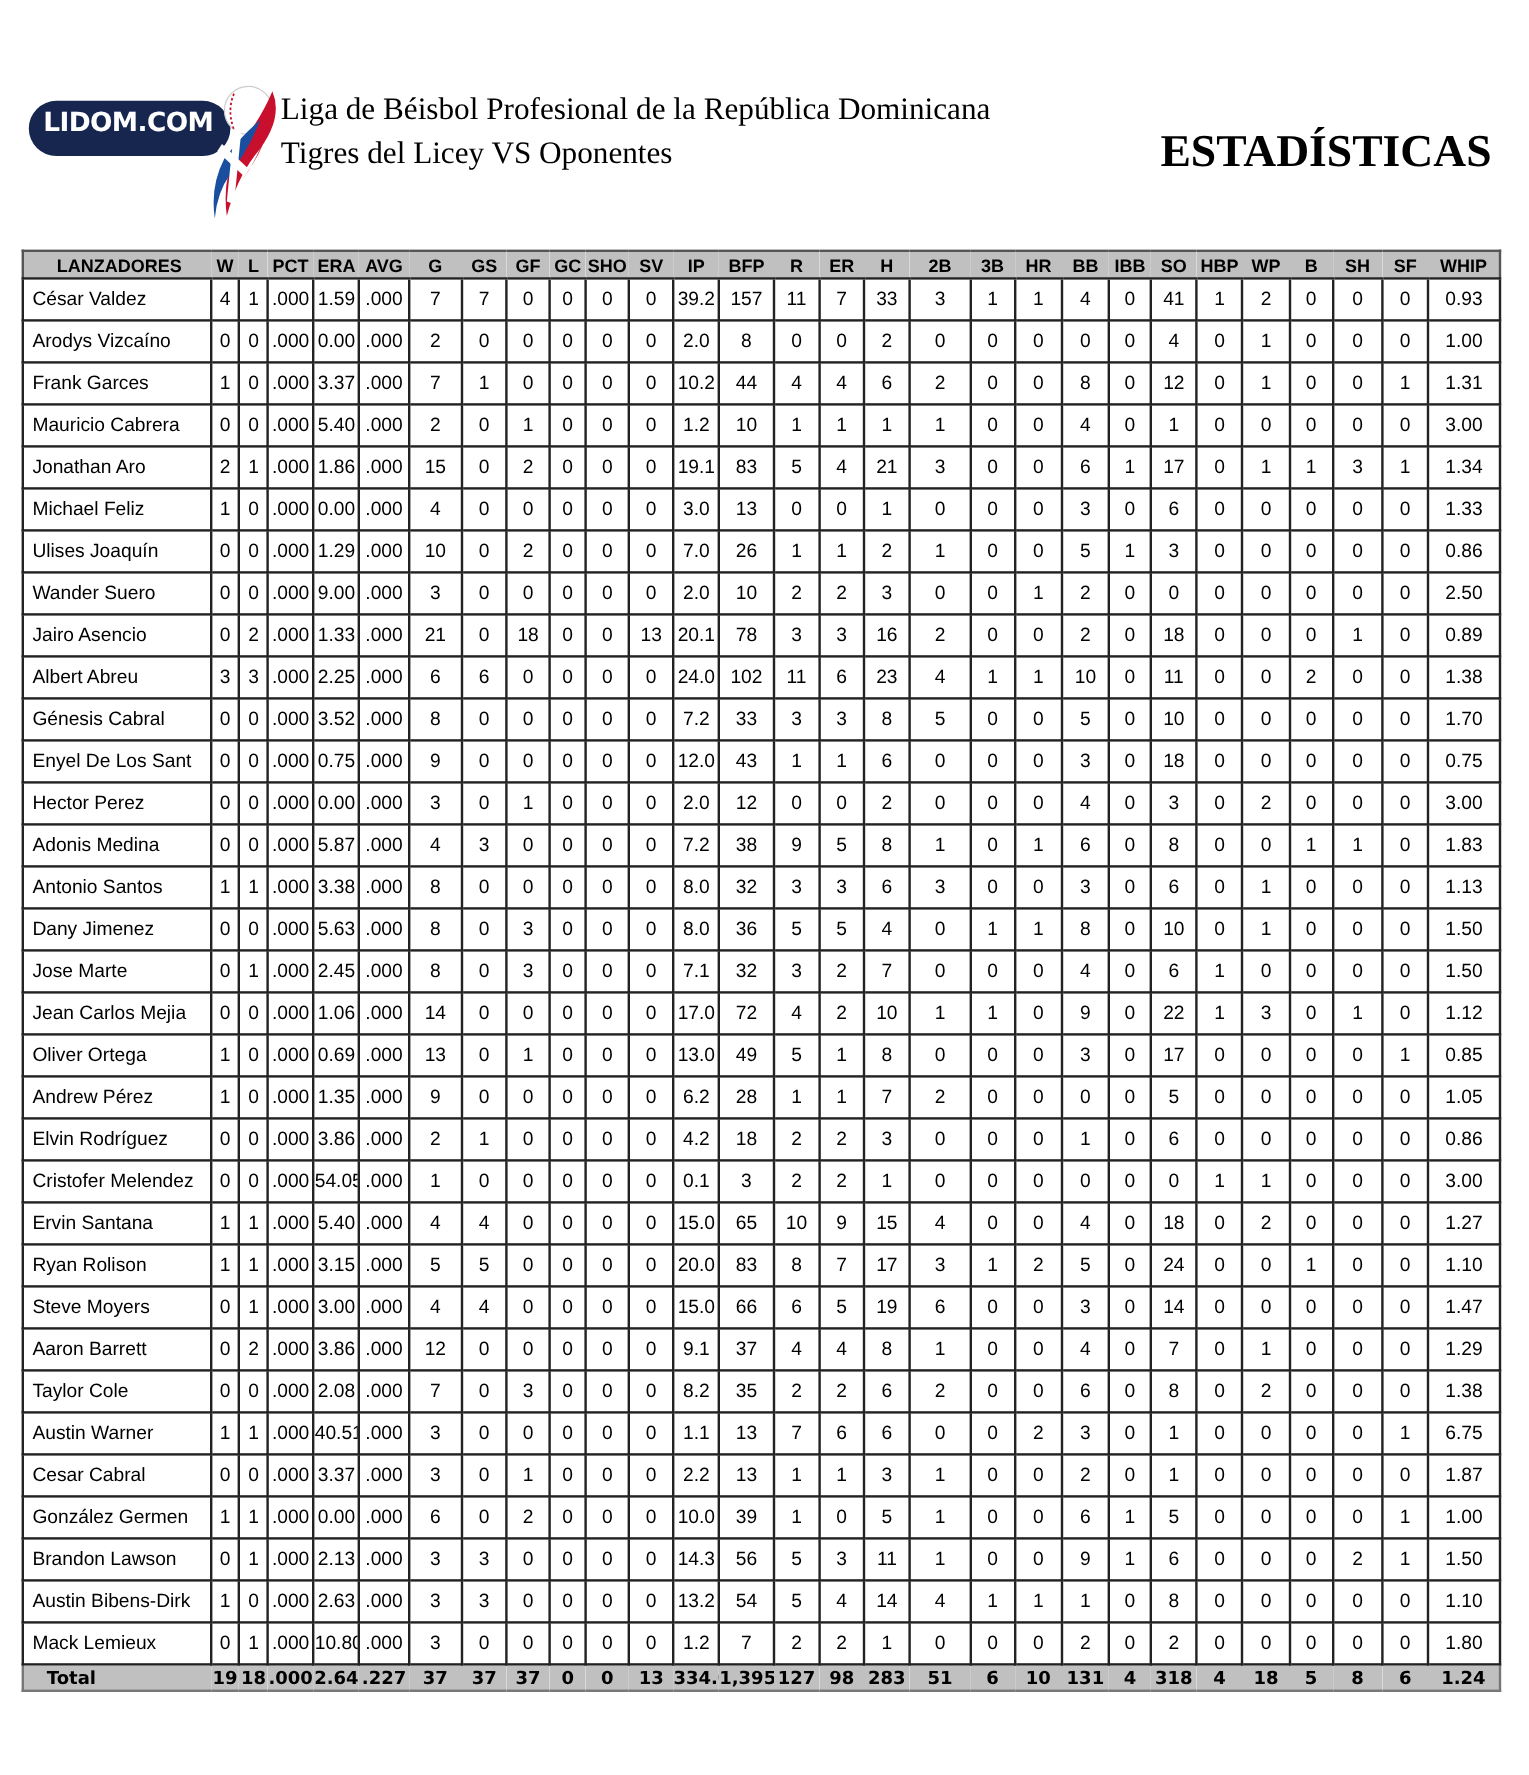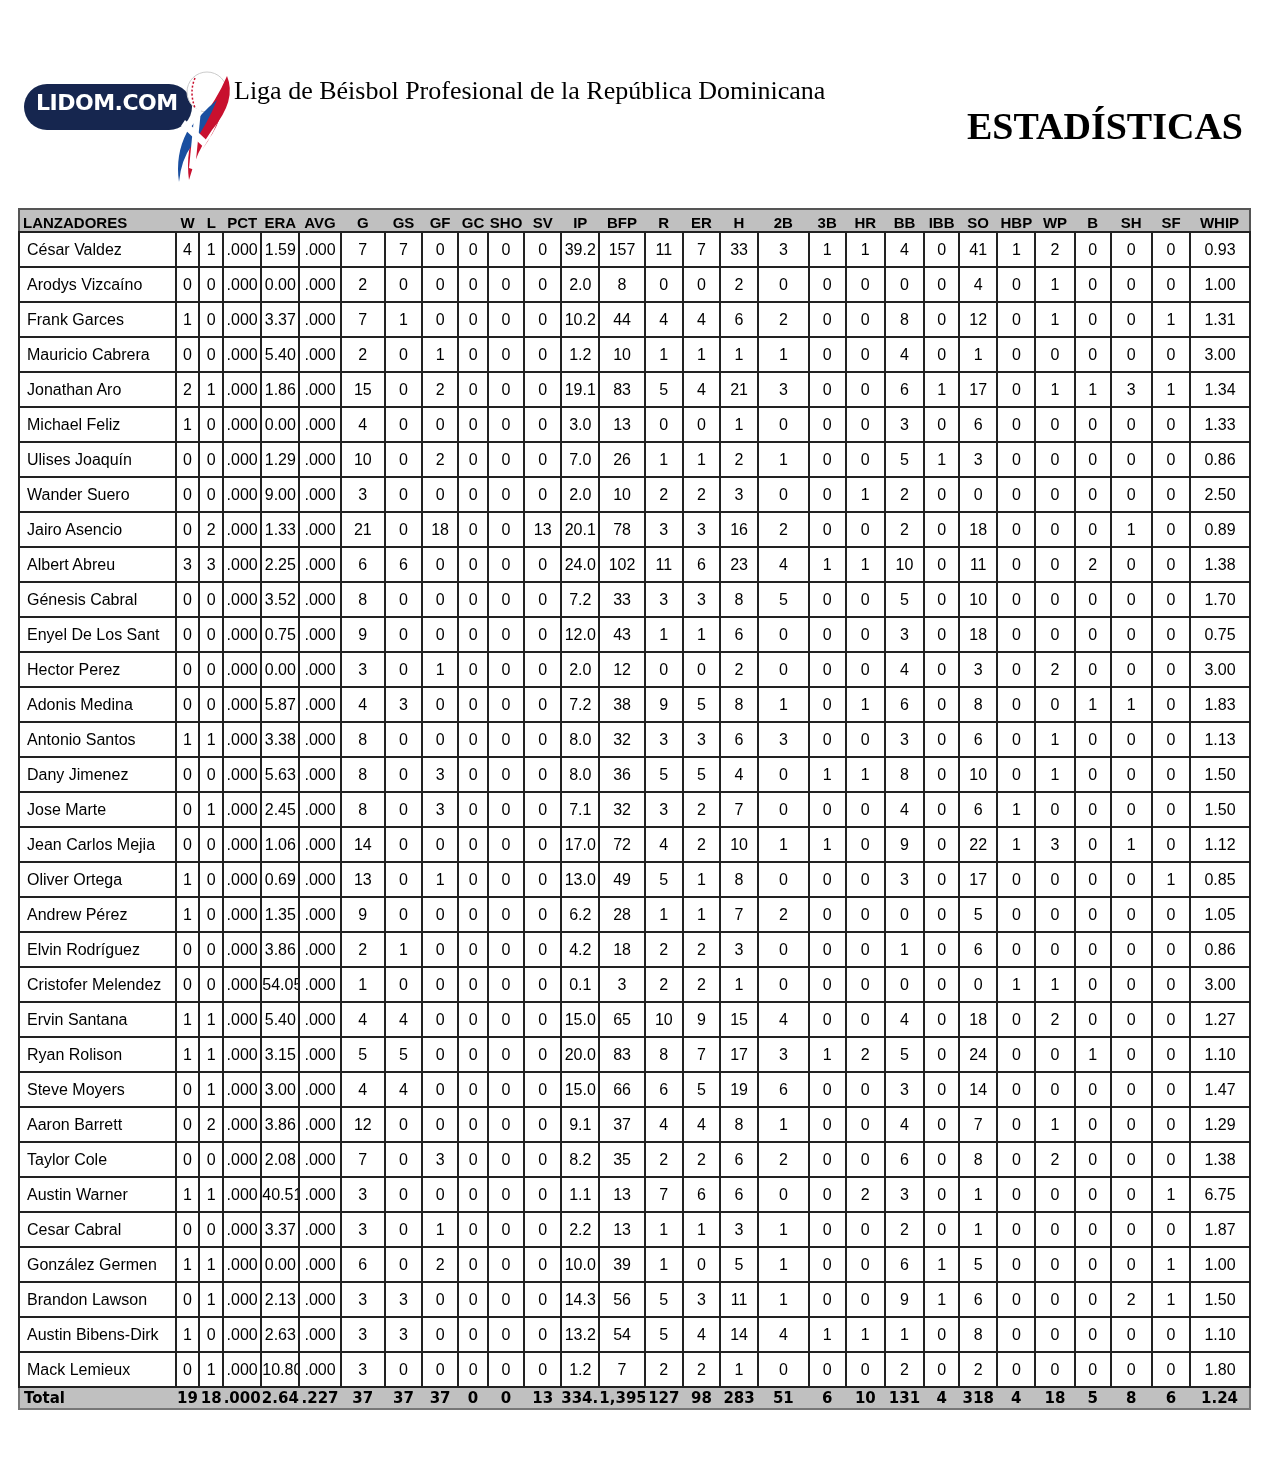--- a/index.html
+++ b/index.html
@@ -6,26 +6,26 @@
     body { width: 1274px; height: 1479px; position: relative; overflow: hidden; font-family: "Liberation Sans", sans-serif; color: #000; }
     .header { position: absolute; left: 0; top: 0; width: 1274px; height: 200px; }
     .logo { position: absolute; left: 22px; top: 70px; width: 215px; height: 115px; }
     .logo-pill { position: absolute; left: 2px; top: 14px; width: 168px; height: 46px; background: #16264f; border-radius: 24px; }
     .logo-text { position: absolute; left: 14px; top: 20px; font-family: "DejaVu Sans", sans-serif; font-weight: bold; font-size: 22px; color: #fff; letter-spacing: -0.5px; }
     .logo-art { position: absolute; left: 145px; top: 0; width: 70px; height: 115px; }
     .titles { position: absolute; left: 234px; top: 72px; font-family: "Liberation Serif", serif; font-weight: normal; font-size: 26px; line-height: 37px; }
     .big-title { position: absolute; left: 967px; top: 104px; font-family: "Liberation Serif", serif; font-weight: bold; font-size: 38px; }
     table.stats { position: absolute; left: 18px; top: 208px; width: 1233px; border-collapse: collapse; table-layout: fixed; }
     table.stats th { background: #c0c0c0; font-weight: bold; font-size: 15px; text-align: center; height: 21px; padding: 0; border-top: 2px solid #555; border-bottom: 2px solid #222; white-space: nowrap; overflow: hidden; vertical-align: bottom; }
-    table.stats th.first { text-align: left; padding-left: 3px; border-left: 2px solid #555; }
+    table.stats th.first { text-align: center; padding-left: 3px; border-left: 2px solid #555; }
     table.stats th.last { border-right: 2px solid #555; }
     table.stats td { border: 2px solid #222; font-size: 16px; text-align: center; height: 33px; padding: 0; white-space: nowrap; overflow: hidden; }
     table.stats td.name { text-align: left; padding-left: 7px; }
     table.stats tr.total td { background: #c0c0c0; font-family: "DejaVu Sans", sans-serif; font-weight: bold; font-size: 15px; height: 20px; border-left: none; border-right: none; border-top: 2px solid #222; border-bottom: 2px solid #777; }
-    table.stats tr.total td.name { border-left: 2px solid #777; padding-left: 4px; }
+    table.stats tr.total td.name { border-left: 2px solid #777; padding-left: 19px; }
     table.stats tr.total td.last { border-right: 2px solid #777; }
   </style>
 </head>
 <body>
 
 <div class="header">
   <div class="logo">
     <div class="logo-pill"></div>
     <span class="logo-text">LIDOM.COM</span>
     <svg class="logo-art" viewBox="0 0 70 115">
@@ -33,20 +33,21 @@
       <path d="M28 8 Q22 22 28 38" stroke="#c8102e" stroke-width="1.5" fill="none" stroke-dasharray="2 2"></path>
       <path d="M60 6 Q70 30 45 60 Q30 80 22 110 Q18 80 30 55 Q50 30 60 6 Z" fill="#c8102e"></path>
       <path d="M50 30 Q40 55 25 75 Q14 90 12 112 Q8 85 20 62 Q35 42 50 30 Z" fill="#1a4fa0"></path>
       <path d="M18 50 L48 78 L44 84 L14 56 Z" fill="#fff"></path>
       <path d="M34 40 L28 100 L22 98 L28 38 Z" fill="#fff"></path>
       <path d="M55 40 Q48 62 35 80 L40 72 Q52 55 55 40 Z" fill="#c8102e"></path>
     </svg>
   </div>
   <div class="titles">
     <div>Liga de Béisbol Profesional de la República Dominicana</div>
+    <div>Tigres del Licey VS Oponentes</div>
   </div>
   <div class="big-title">ESTADÍSTICAS</div>
 </div>
 
 <table class="stats">
   <colgroup id="cols">
       <col style="width: 152px;">
       <col style="width: 23px;">
       <col style="width: 23px;">
       <col style="width: 37px;">

